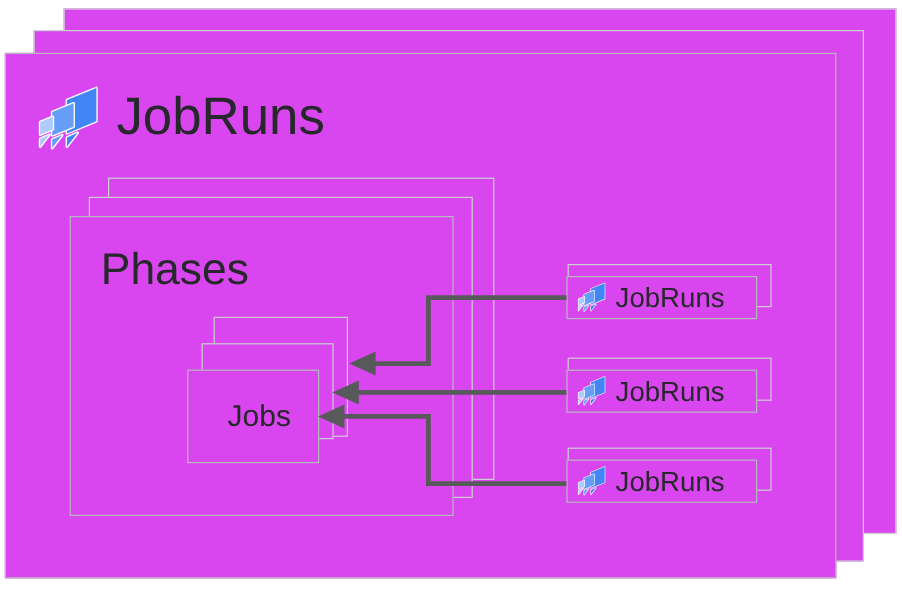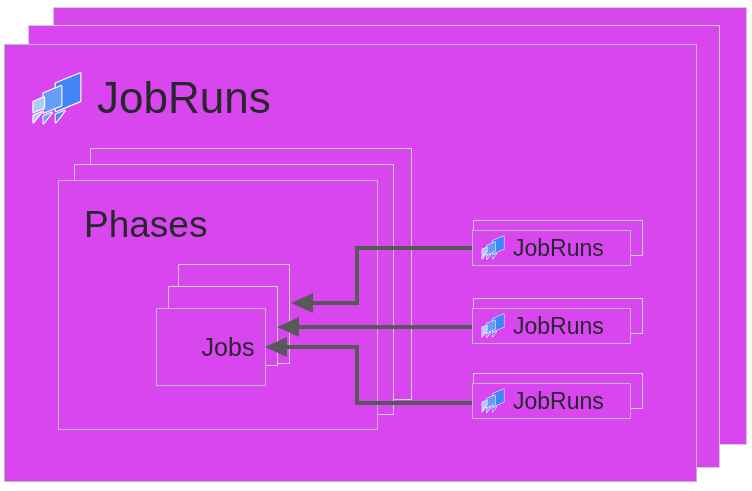--- a/index.html
+++ b/index.html
@@ -10,21 +10,21 @@
   .card{
     position:absolute;background:#d946ef;box-sizing:border-box;
     border:1.5px solid var(--border_front,#b6b9bd);
   }
   .card.back{border-color:var(--border_back,#cdcfd2);}
   .title{position:absolute;white-space:nowrap;line-height:1;color:var(--text,#26282b);}
   .rollout-title{left:97px;top:76px;font-size:44px;}
   .phases-title{left:84px;top:206px;font-size:37px;}
   .jobs-label{
     position:absolute;left:156px;top:308px;width:120px;height:78px;
-    display:flex;align-items:center;justify-content:center;font-size:25px;padding-left:12px;
+    display:flex;align-items:center;justify-content:center;font-size:25px;
   }
   .jobrun-front{display:flex;align-items:center;gap:7px;padding-left:8px;}
   .jobrun-label{font-size:23px;line-height:1;}
   .big-icon{position:absolute;left:31px;top:71px;}
   .arrows{position:absolute;left:0;top:0;pointer-events:none;}
   .arrow-line{fill:none;stroke:var(--arrow,#58595b);stroke-width:4;}
   .arrow-head{fill:var(--arrow,#58595b);stroke:none;}
   .shape{paint-order:stroke fill;stroke:#ffffff;stroke-width:2;stroke-linejoin:round;}
   .f-dark{fill:var(--icon_dark,#4285f4);}
   .f-mid{fill:var(--icon_mid,#669df6);}

